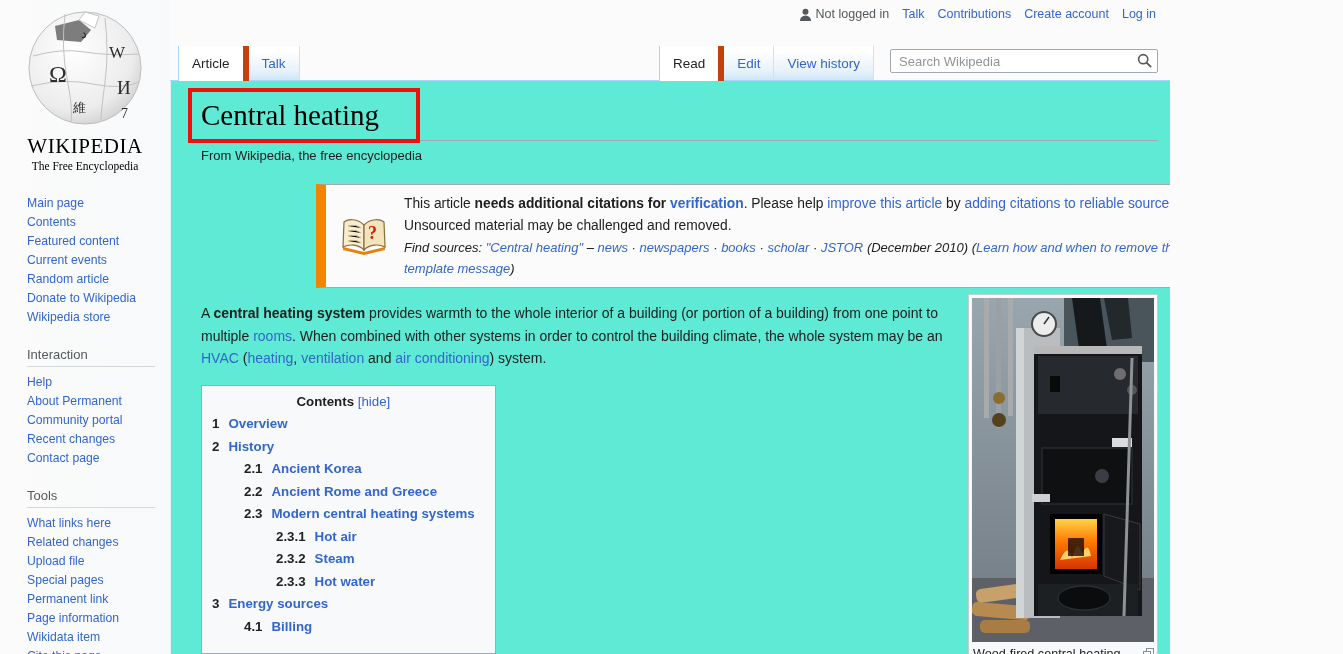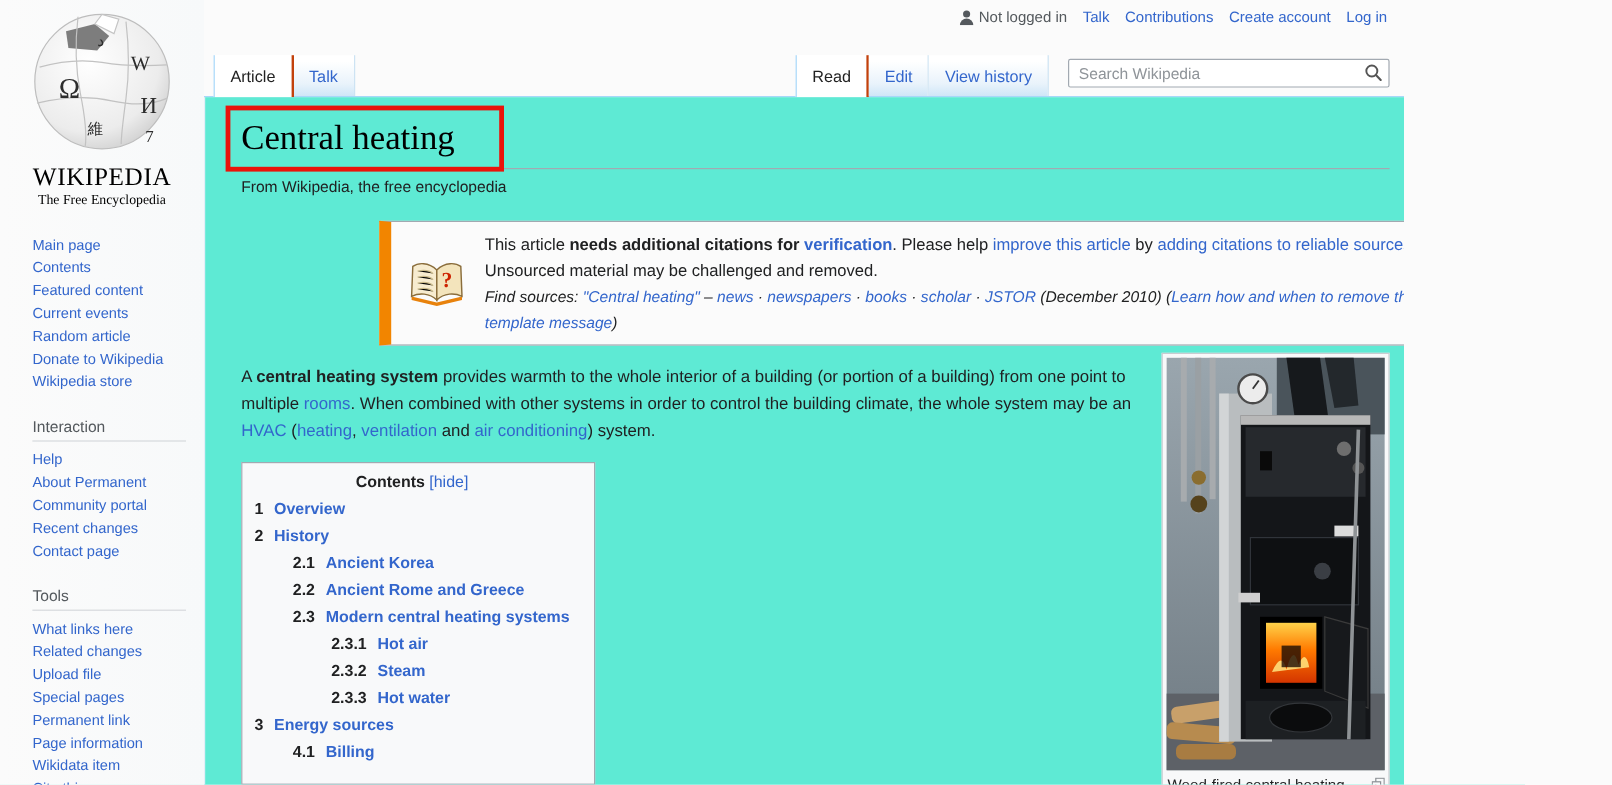--- a/index.html
+++ b/index.html
@@ -34,21 +34,21 @@
 
   .tab-row { position:absolute; left:0; right:0; top:44px; height:37px;
     display:flex; justify-content:space-between; align-items:flex-end;
     border-bottom:1px solid #a7d7f9; padding-left:8px; }
   .tabs-left, .tabs-right { display:flex; align-items:flex-end; height:37px; }
   .tab { display:block; padding:10px 13px 9px; font-size:13.5px; white-space:nowrap;
     background:linear-gradient(to bottom,#ffffff 15%,#e9f3fb 70%,#cfe6f7 100%);
     border-right:1px solid #cde3f3; color:#3366cc; }
   .tab:first-child { border-left:1px solid #cde3f3; }
   .tab.active { background:#fff; color:#222; margin-bottom:-1px; padding-bottom:10px;
-    border-left:1px solid #a7d7f9; border-right:2px solid #c2410c; }
+    border-left:1px solid #a7d7f9; border-right:6px solid #c2410c; }
   .searchbox { position:relative; margin:0 12px 7px 16px; }
   .searchbox input { width:268px; height:24px; border:1px solid #a2a9b1; border-radius:2px;
     padding:2px 24px 2px 8px; font-size:13px; font-family:inherit; background:#fff; color:#202122; }
   .searchbox input::placeholder { color:#8f9499; }
   .search-btn { position:absolute; right:6px; top:4px; background:none; border:none; padding:0; cursor:pointer; }
 
   .body-area { position:absolute; left:0; right:0; top:81px; height:573px; background:#5eead4;
     border-left:1px solid #e3eef7; padding:16px 12px 0 30px; overflow:hidden; }
 
   .title-block { position:relative; border-bottom:1px solid #a2a9b1; padding-bottom:7px; }

